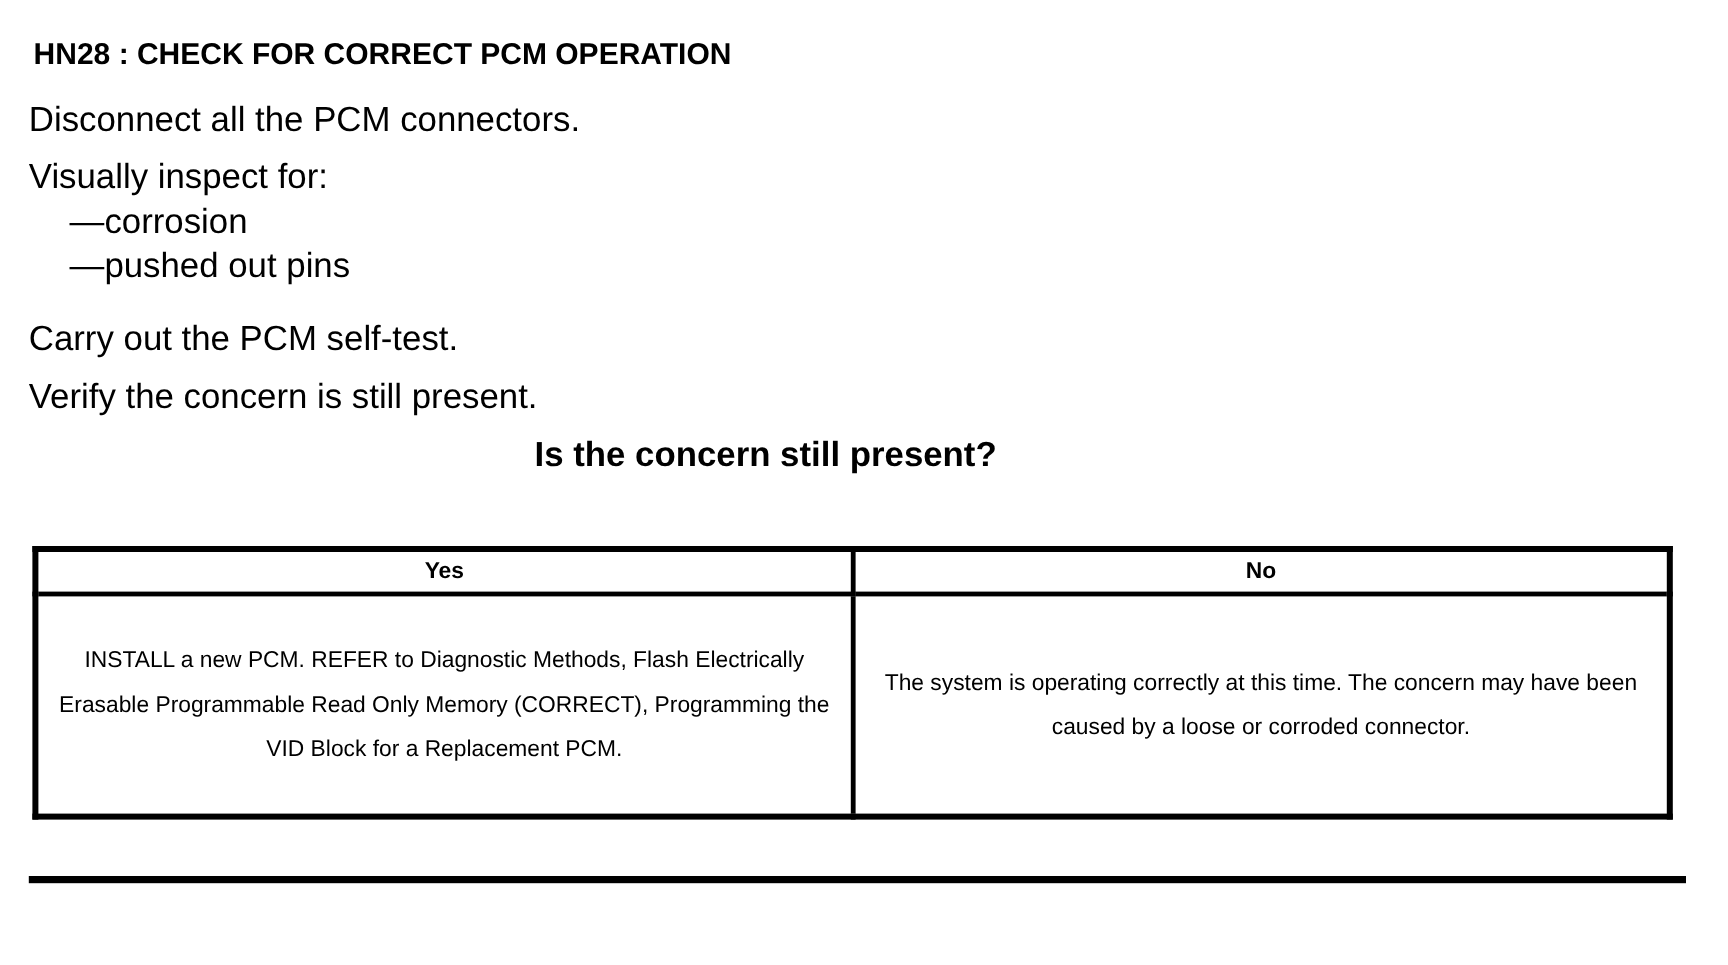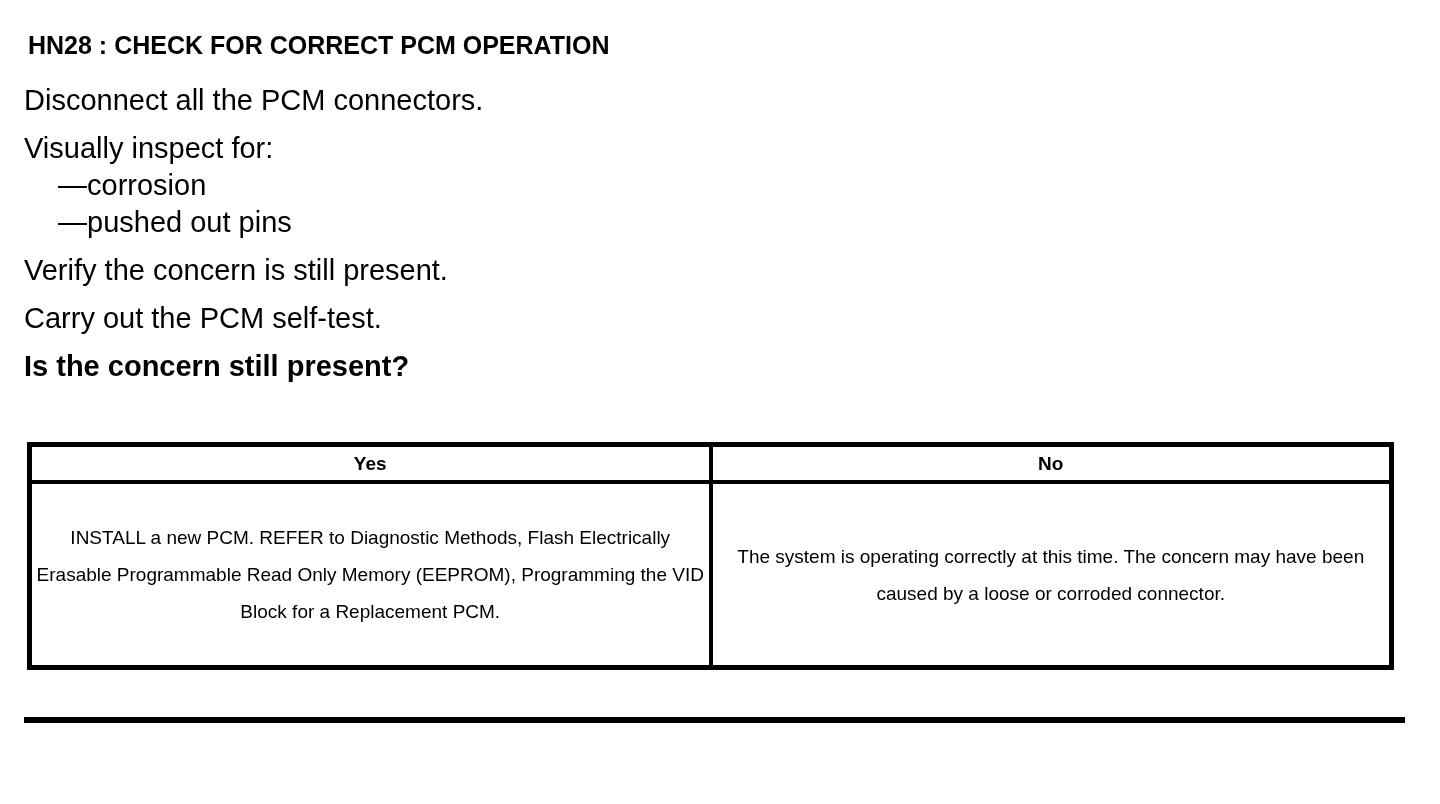--- a/index.html
+++ b/index.html
@@ -25,31 +25,32 @@
     font-size: 25px;
     line-height: 30px;
     font-weight: bold;
     margin: 0 0 22px 4px;
     white-space: nowrap;
   }
   p.instr {
     margin: 0 0 11px 0;
   }
   .inspect-block {
-    margin: 0 0 11px 0;
+    margin: 0 0 24px 0;
   }
   .inspect-block p {
     margin: 0;
   }
   .indent {
     padding-left: 34px;
   }
   .question {
     font-weight: bold;
     margin: 0;
+    text-align: center;
   }
   table.decision {
     border-collapse: collapse;
     table-layout: fixed;
     width: 1367px;
     margin: 57px 0 0 3px;
     border: 5px solid #000;
   }
   table.decision th,
   table.decision td {
@@ -91,36 +92,36 @@
 
   <p class="instr">Disconnect all the PCM connectors.</p>
 
   <div class="inspect-block">
     <p>Visually inspect for:</p>
     <p class="indent">—corrosion</p>
     <p class="indent">—pushed out pins</p>
   </div>
 
 
+  <p class="instr">Carry out the PCM self-test.</p>
+
   <p class="instr">Verify the concern is still present.</p>
-
-  <p class="instr">Carry out the PCM self-test.</p>
 
   <p class="question">Is the concern still present?</p>
 
   <table class="decision">
     <thead>
       <tr>
         <th>Yes</th>
         <th>No</th>
       </tr>
     </thead>
     <tbody>
       <tr>
-        <td class="yes-cell">INSTALL a new PCM. REFER to Diagnostic Methods, Flash Electrically Erasable Programmable Read Only Memory (EEPROM), Programming the VID Block for a Replacement PCM.</td>
+        <td class="yes-cell">INSTALL a new PCM. REFER to Diagnostic Methods, Flash Electrically Erasable Programmable Read Only Memory (CORRECT), Programming the VID Block for a Replacement PCM.</td>
         <td class="no-cell">The system is operating correctly at this time. The concern may have been caused by a loose or corroded connector.</td>
       </tr>
     </tbody>
   </table>
 
   <div class="bottom-rule"></div>
 
 </div>
 
 </body></html>

